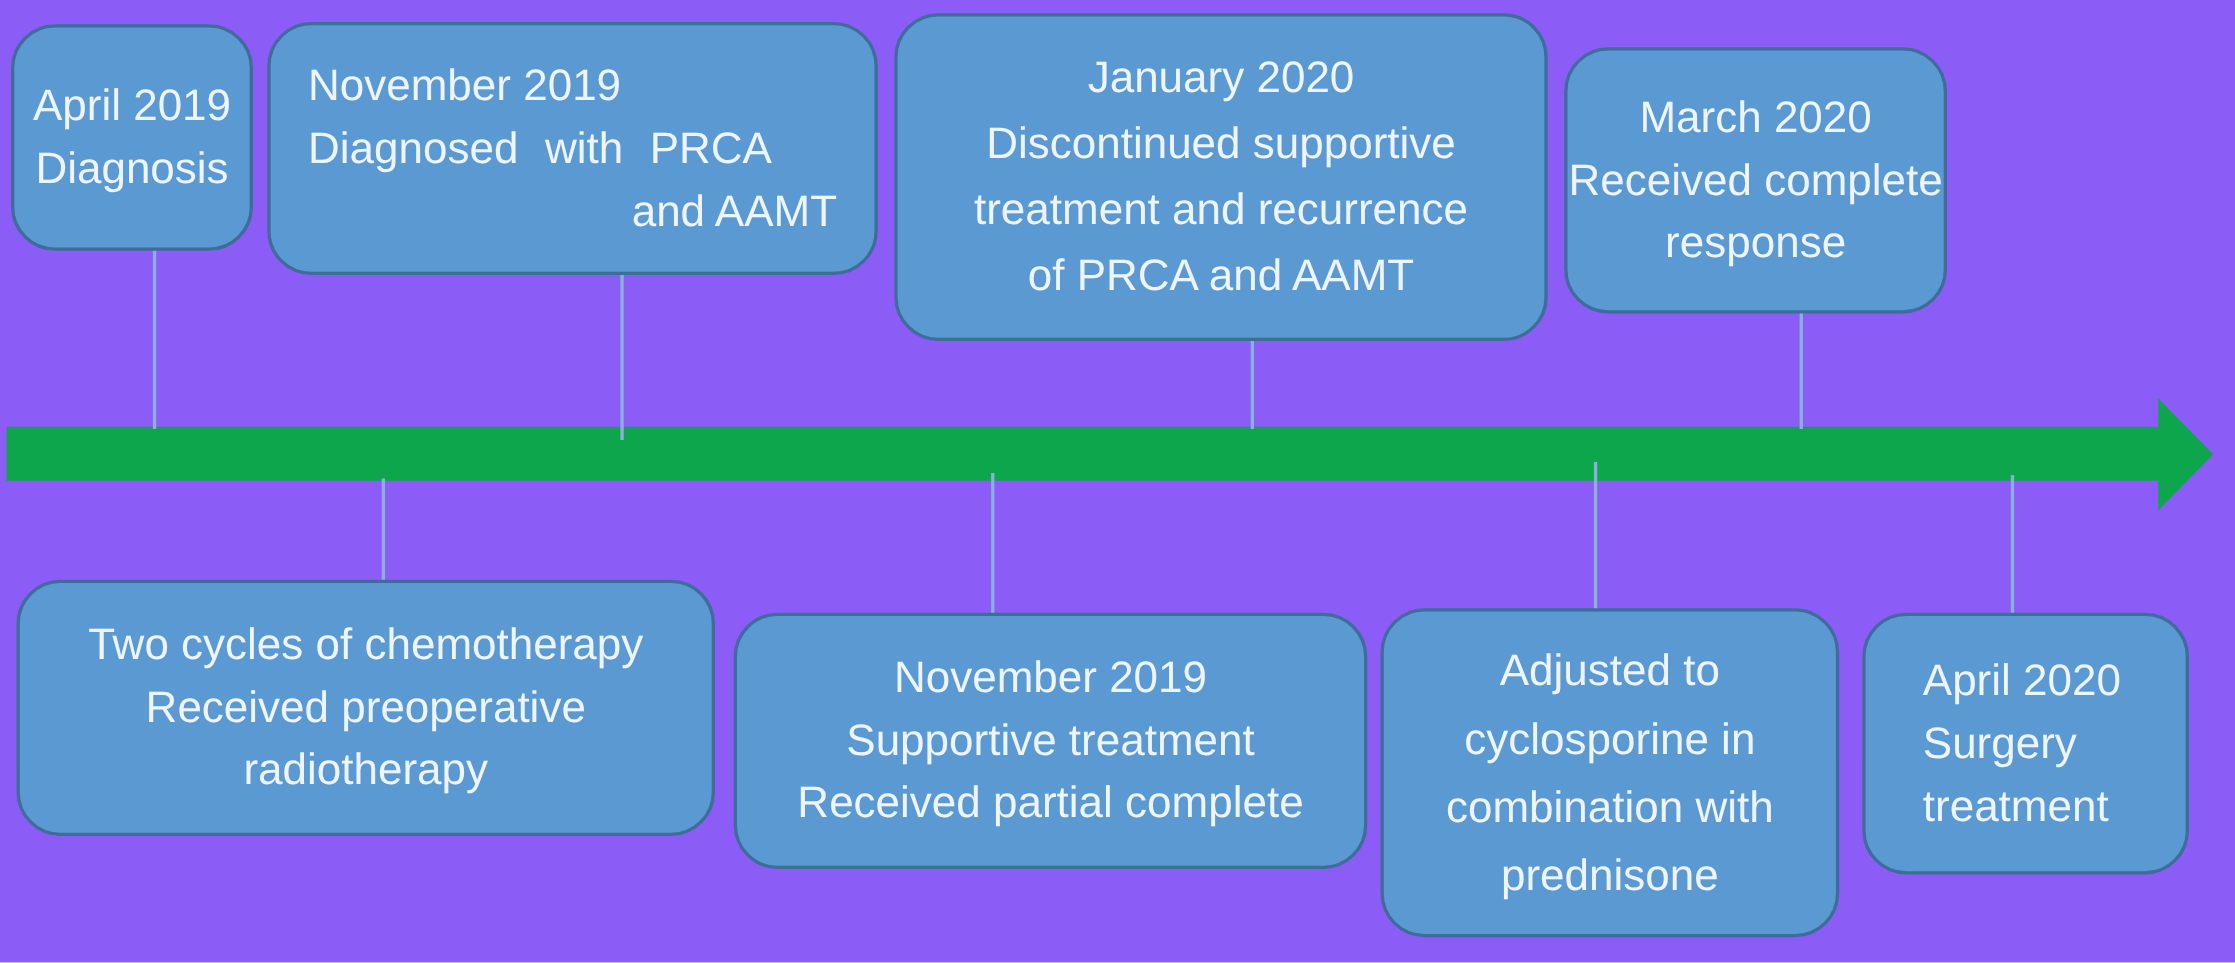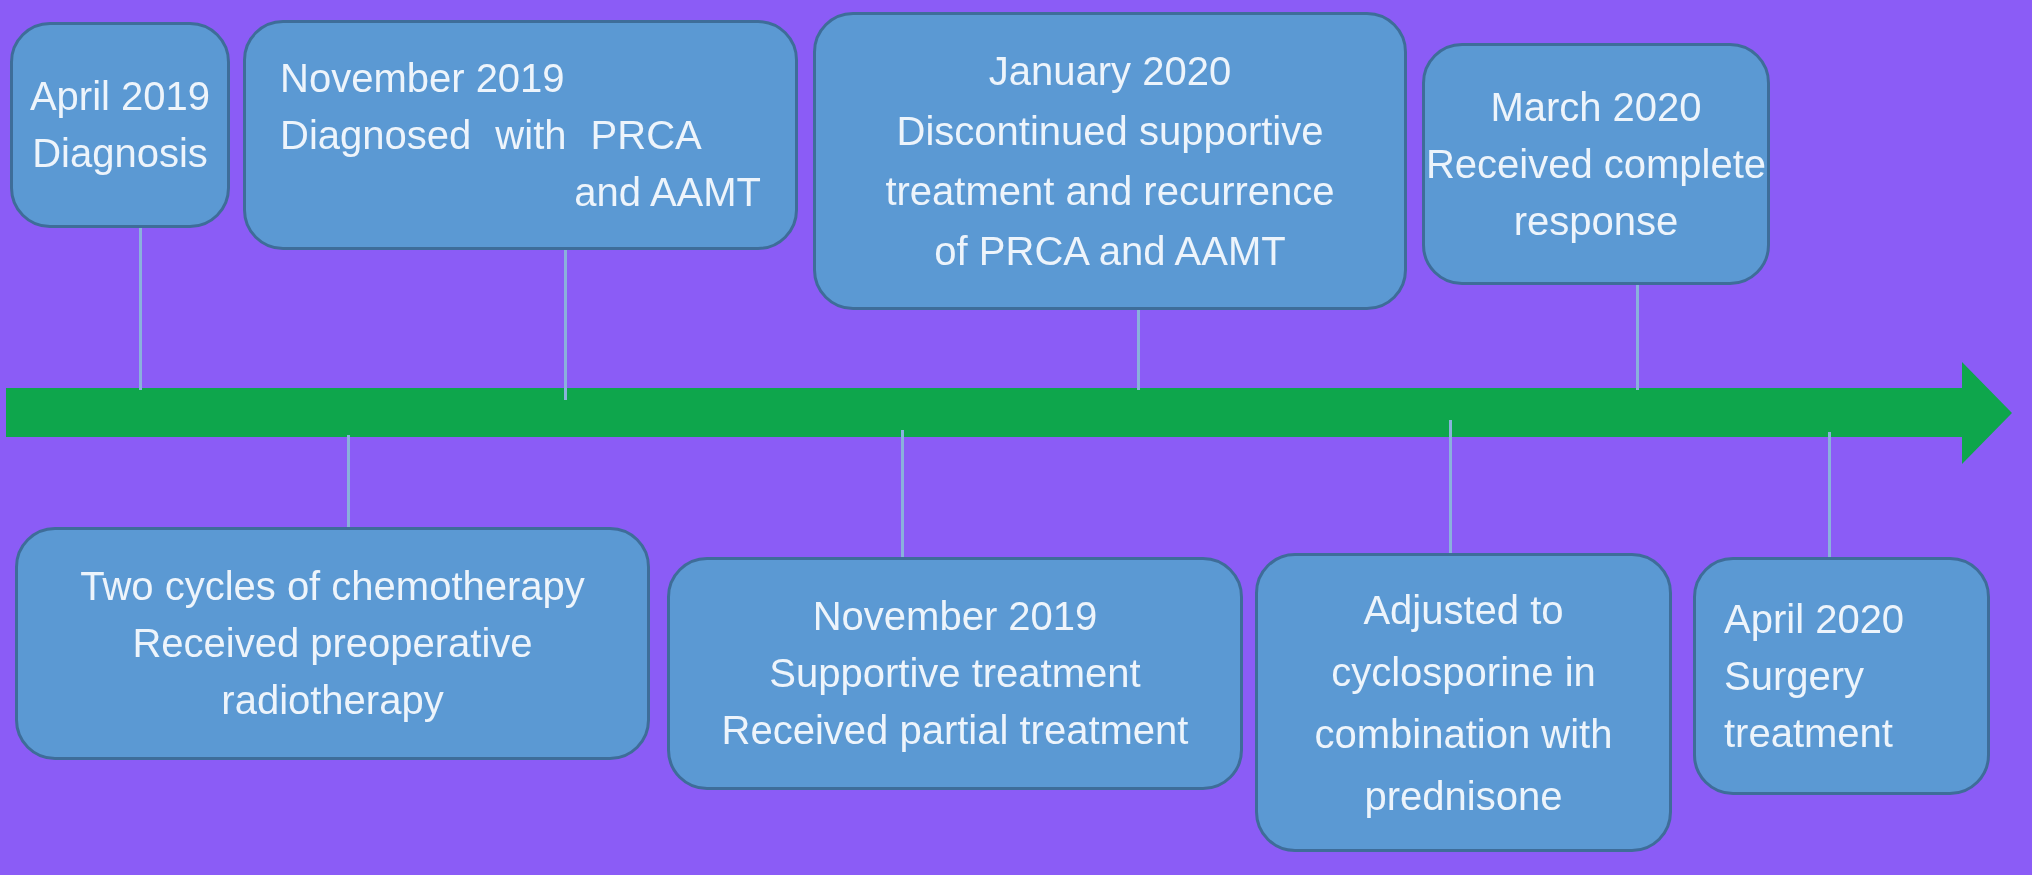--- a/index.html
+++ b/index.html
@@ -61,21 +61,21 @@
   .t2{left:243px; top:20px;  width:555px; height:230px; padding:0 34px;}
   .t2 .ln1{text-align:left;}
   .t2 .ln2{text-align:left; word-spacing:13px;}
   .t2 .ln3{text-align:right; padding-left:60px;}
   .t3{left:813px; top:12px;  width:594px; height:298px; padding:0 40px; line-height:60px;}
   .t3 .ln2,.t3 .ln3,.t3 .ln4{text-align:center;}
   .t4{left:1422px;top:43px;  width:348px; height:242px;}
   .b1{left:15px;  top:527px; width:635px; height:233px;}
   .b2{left:667px; top:557px; width:576px; height:233px;}
   .b3{left:1255px;top:553px; width:417px; height:299px; line-height:62px;}
-  .b4{left:1693px;top:557px; width:297px; height:238px; padding-left:28px; text-align:left;}
+  .b4{left:1693px;top:557px; width:297px; height:238px; padding-left:52px; text-align:left;}
 </style>
 </head>
 <body>
 
 <div class="canvas">
 
   <div class="arrow-body"></div>
   <div class="arrow-head"></div>
 
   <div class="cn c-t1"></div>
@@ -113,21 +113,21 @@
 
   <div class="box b1">
     <div class="ln">Two cycles of chemotherapy</div>
     <div class="ln">Received preoperative</div>
     <div class="ln">radiotherapy</div>
   </div>
 
   <div class="box b2">
     <div class="ln">November 2019</div>
     <div class="ln">Supportive treatment</div>
-    <div class="ln">Received partial treatment</div>
+    <div class="ln">Received partial complete</div>
   </div>
 
   <div class="box b3">
     <div class="ln">Adjusted to</div>
     <div class="ln">cyclosporine in</div>
     <div class="ln">combination with</div>
     <div class="ln">prednisone</div>
   </div>
 
   <div class="box b4">

